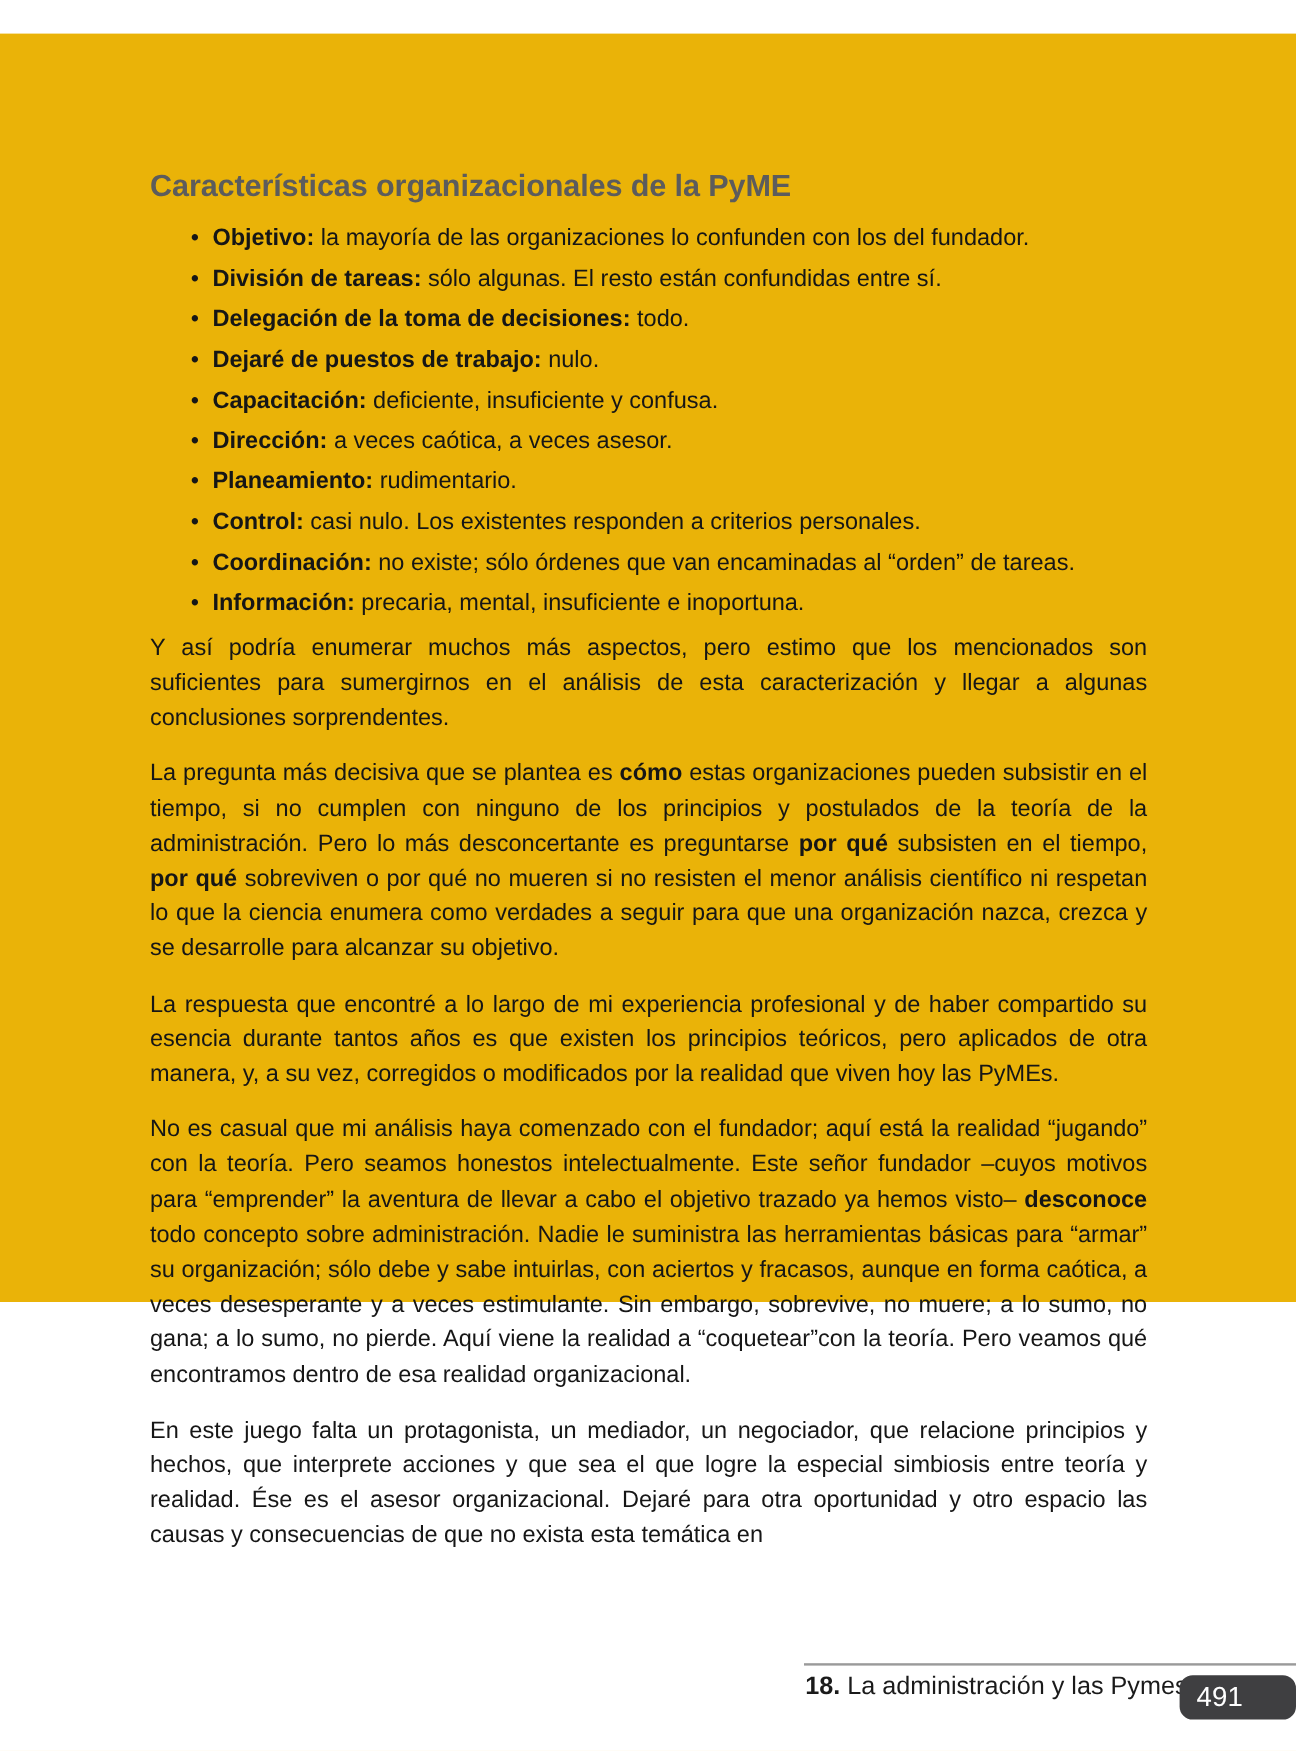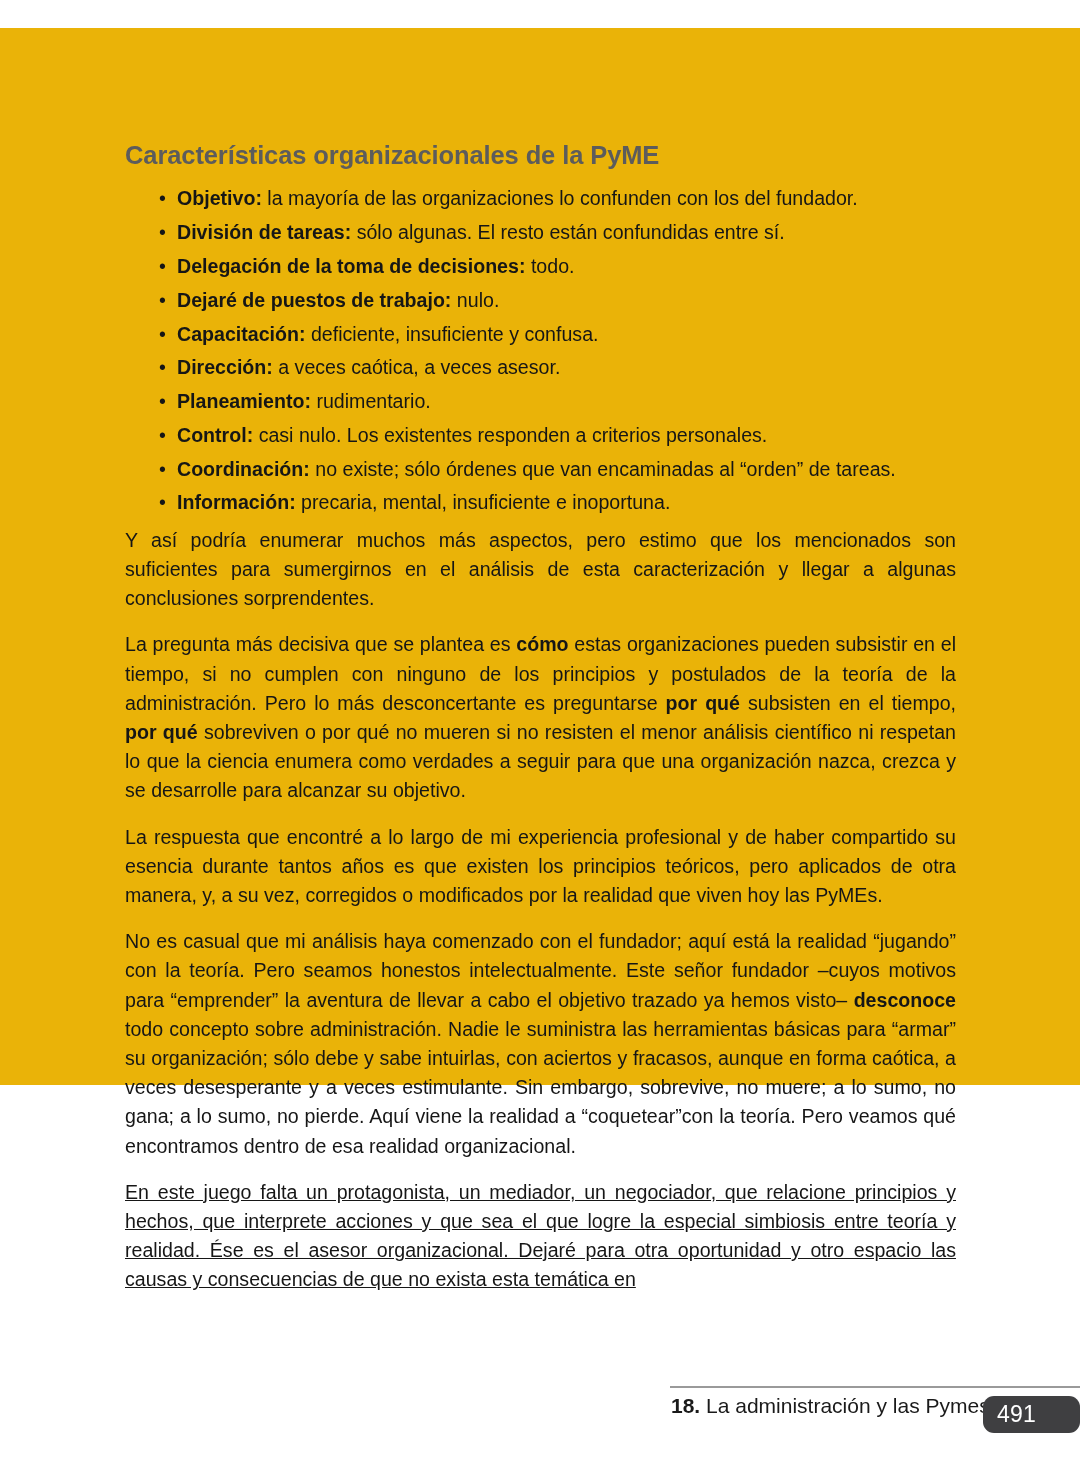--- a/index.html
+++ b/index.html
@@ -70,21 +70,21 @@
 
   p.para {
     font-size: 19.6px;
     line-height: 29.2px;
     text-align: justify;
     text-justify: inter-word;
     margin: 0 0 17px 0;
     color: #161616;
     hyphens: none;
   }
-  p.para:last-of-type { margin-bottom: 0; text-decoration: underline; }
+  p.para:last-of-type { margin-bottom: 0; }
   p.para b { font-weight: bold; }
 
   .gap-before { margin-top: 13px; }
 
   
   .footer-rule {
     position: absolute;
     left: 670px;
     top: 1358px;
     width: 410px;

